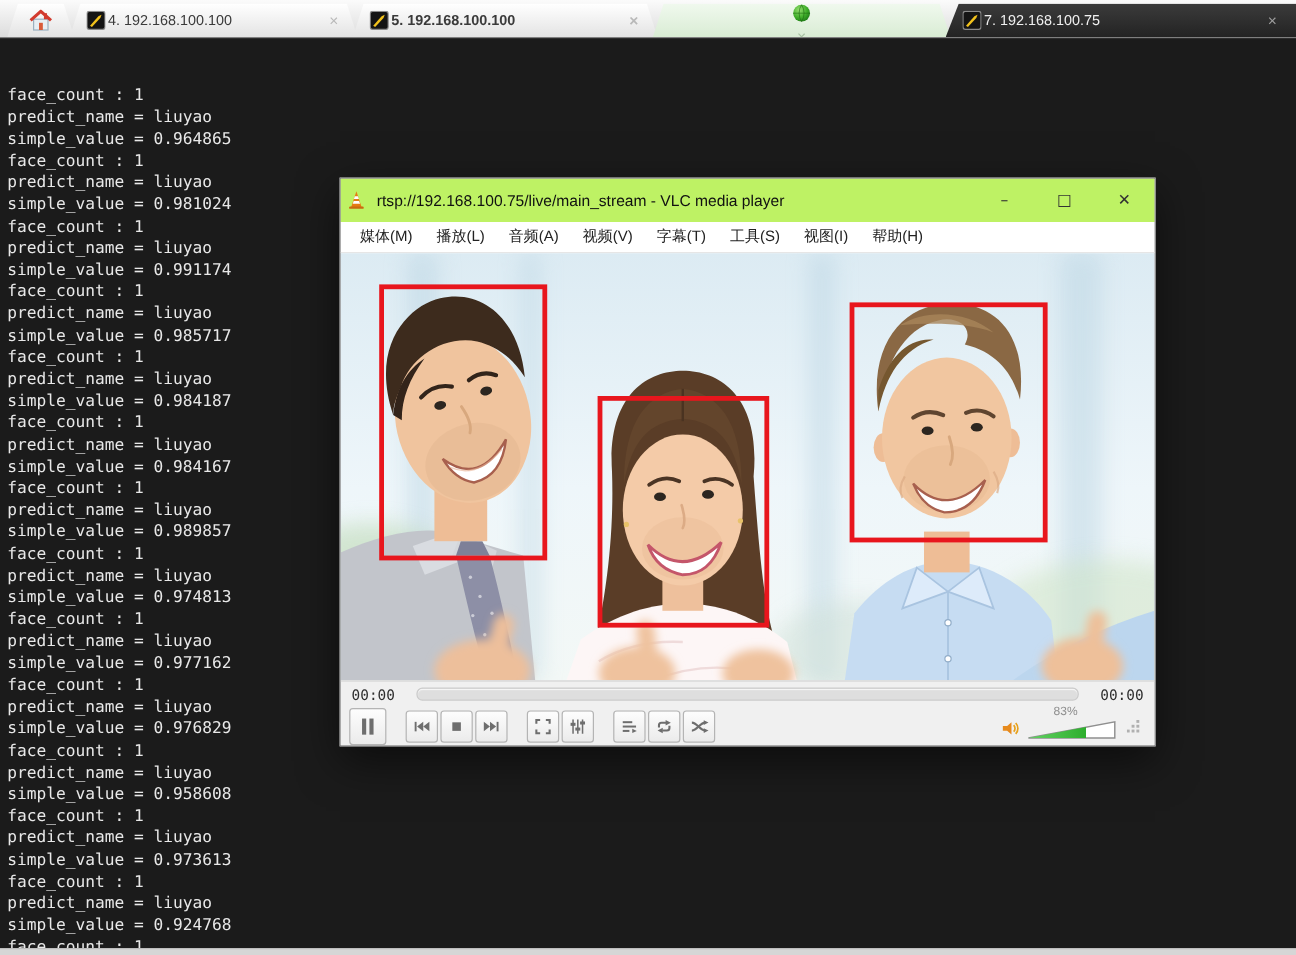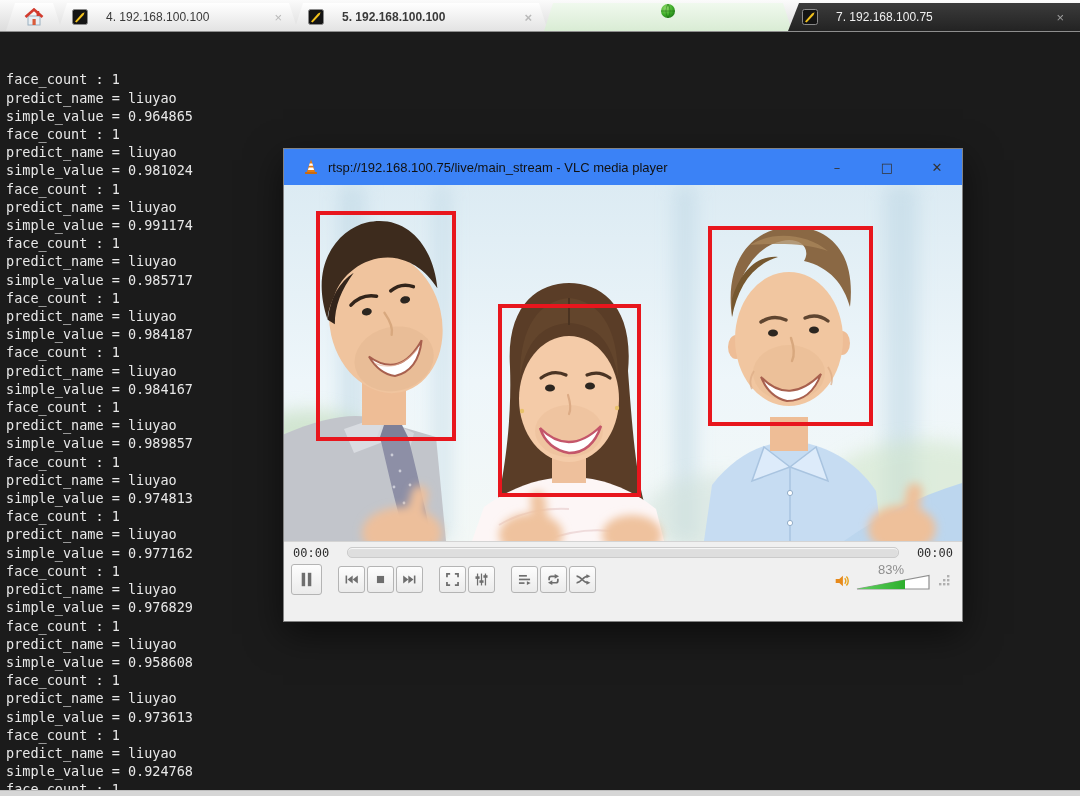--- a/index.html
+++ b/index.html
@@ -10,21 +10,21 @@
     -webkit-font-smoothing:antialiased;
   }
   
   .tabbar{
     position:absolute;top:0;left:0;width:1080px;height:32px;
     background:linear-gradient(#fbfbfb,#dcdcdc);
     border-bottom:1px solid #8e8e8e;
     display:flex;align-items:flex-end;box-sizing:border-box;
   }
   .tab{
-    height:28px;display:flex;align-items:center;gap:18px;
+    height:28px;display:flex;align-items:center;gap:2px;
     padding:0 14px;box-sizing:border-box;
     clip-path:polygon(9px 0,calc(100% - 9px) 0,100% 100%,0 100%);
     background:linear-gradient(#ffffff,#e3e3e3);
     font-size:12px;color:#3a3a3a;white-space:nowrap;cursor:default;
   }
   .tab + .tab{margin-left:-4px;}
   .tab.home{width:56px;justify-content:center;padding:0;margin-left:6px;}
   .tab.w0{width:240px;}
   .tab.w1{width:254px;font-weight:bold;}
   .tab.w2{width:248px;background:linear-gradient(#f0f9ee,#d9ecd4);color:#2e3d2e;flex-direction:column;}
@@ -46,22 +46,22 @@
     position:absolute;left:0;bottom:0;width:1080px;height:6px;
     background:#d6d6d6;border-top:1px solid #bdbdbd;box-sizing:border-box;
   }
   
   .vlc{
     position:absolute;left:283px;top:148px;width:680px;height:474px;
     background:#f0f0f0;border:1px solid #828282;box-sizing:border-box;
     box-shadow:0 12px 34px rgba(0,0,0,.55);
   }
   .vlc-titlebar{
-    height:36px;background:#3b82f6;display:flex;align-items:center;
-    padding-left:18px;box-sizing:border-box;
+    height:36px;background:#bef264;display:flex;align-items:center;
+    padding-left:4px;box-sizing:border-box;
   }
   .vlc-cone{width:18px;height:18px;margin-right:8px;flex:0 0 18px;}
   .vlc-title{font-size:13px;color:#111;flex:1;white-space:nowrap;overflow:hidden;}
   .win-controls{display:flex;height:100%;}
   .win-btn{width:50px;display:flex;align-items:center;justify-content:center;
     font-size:13px;color:#333;font-family:"DejaVu Sans",sans-serif;}
   .vlc-menubar{
     height:26px;background:#ffffff;display:flex;align-items:center;
     padding-left:6px;border-bottom:1px solid #e6e6e6;box-sizing:border-box;
   }
@@ -81,21 +81,21 @@
   .btn-group{display:flex;margin-right:14px;}
   .vbtn{
     width:25px;height:25px;margin-right:2px;border:1px solid #b4b4b4;border-radius:3px;
     background:linear-gradient(#fdfdfd,#ebebeb);display:flex;align-items:center;justify-content:center;
   }
   .vbtn.big{width:29px;height:29px;}
   .vbtn svg{width:19px;height:19px;}
   .vbtn.big svg{width:23px;height:23px;}
   .vol-cluster{position:absolute;right:12px;bottom:5px;display:flex;align-items:flex-end;gap:5px;}
   .vol-widget{position:relative;width:74px;height:26px;}
-  .vol-label{position:absolute;top:-2px;left:22px;font-size:13px;color:#8e8e8e;}
+  .vol-label{position:absolute;top:-2px;left:22px;font-size:10px;color:#8e8e8e;}
   .vol-widget svg{position:absolute;bottom:0;left:0;}
   .grip{margin-left:4px;}
 </style>
 </head>
 <body>
 
 <div class="tabbar">
   <div class="tab home">
     <span class="ticon" style="width:20px;height:18px;flex-basis:20px;">
       <svg viewBox="0 0 20 18" width="20" height="18">
@@ -166,20 +166,30 @@
       </svg>
     </span>
     <span class="vlc-title">rtsp://192.168.100.75/live/main_stream - VLC media player</span>
     <span class="win-controls">
         <span class="win-btn">–</span>
         <span class="win-btn">□</span>
         <span class="win-btn">✕</span>
       </span>
   </div>
 
+  <div class="vlc-menubar">
+      <span class="menu-item">媒体(M)</span>
+      <span class="menu-item">播放(L)</span>
+      <span class="menu-item">音频(A)</span>
+      <span class="menu-item">视频(V)</span>
+      <span class="menu-item">字幕(T)</span>
+      <span class="menu-item">工具(S)</span>
+      <span class="menu-item">视图(I)</span>
+      <span class="menu-item">帮助(H)</span>
+    </div>
 
   <div class="vlc-video">
     <svg class="scene" width="678" height="356" viewBox="0 0 678 356">
       <defs>
         <linearGradient id="bg" x1="0" y1="0" x2="0" y2="1">
           <stop offset="0" stop-color="#dcebf3"></stop>
             <stop offset="0.55" stop-color="#eef6fa"></stop>
             <stop offset="1" stop-color="#f3f8f6"></stop>
         </linearGradient>
         <linearGradient id="vg" x1="0" y1="0" x2="1" y2="0">

